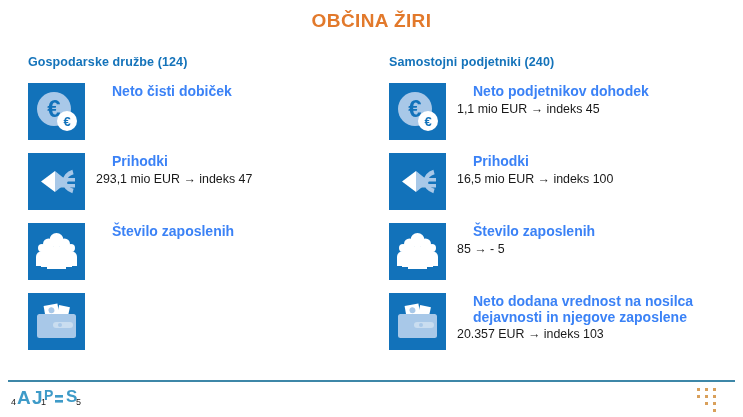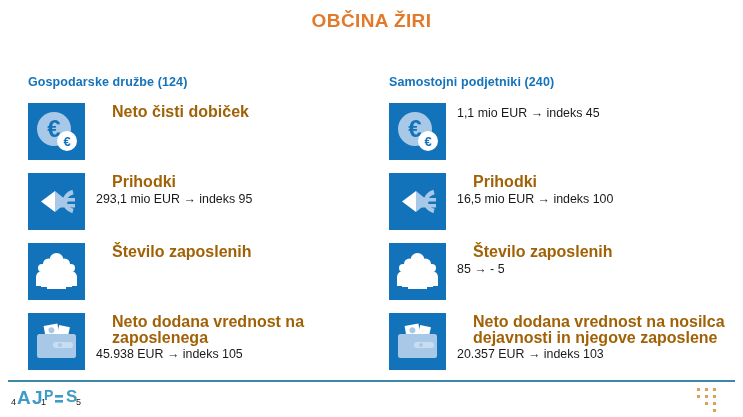--- a/index.html
+++ b/index.html
@@ -31,21 +31,21 @@
   }
 
   
   .columns {
     position: absolute;
     top: 55px;
     left: 0;
     width: 743px;
     display: flex;
   }
-  .column { width: 371.5px; padding-left: 28px; margin-top: 20px; }
+  .column { width: 371.5px; padding-left: 28px; }
   .column.right { padding-left: 389px; margin-left: -371.5px; width: 743px; }
 
   .col-head {
     font-size: 12.5px;
     font-weight: bold;
     color: #1473BA;
     margin-bottom: 14px;
     letter-spacing: 0.1px;
   }
 
@@ -53,23 +53,23 @@
     display: flex;
     align-items: flex-start;
     margin-bottom: 13px;
     height: 57px;
   }
   .item .texts {
     padding-left: 11px;
     padding-top: 1px;
   }
   .item-label {
-    font-size: 16px;
+    font-size: 14px;
     font-weight: bold;
-    color: #a16207;
+    color: #3b82f6;
     line-height: 15.5px;
     white-space: pre-line;
     padding-left: 16px;
   }
   .item-value {
     font-size: 12.4px;
     font-weight: normal;
     color: #1a1a1a;
     line-height: 16px;
     margin-top: 1px;
@@ -141,21 +141,21 @@
           <svg width="57" height="57" viewBox="0 0 57 57">
             <path d="M27 18 L27 39 L13 28.5 Z" fill="#FFFFFF"></path>
             <path d="M27 18 L27 39 L40 28.5 Z" fill="#A8C8E8"></path>
             <path d="M45 19 a12 10 0 0 0 0 19" stroke="#A8C8E8" stroke-width="4.5" fill="none"></path>
             <rect x="31" y="25" width="16" height="3.5" fill="#A8C8E8"></rect>
             <rect x="31" y="31" width="16" height="3.5" fill="#A8C8E8"></rect>
           </svg>
         </span>
         <div class="texts">
           <div class="item-label">Prihodki</div>
-          <div class="item-value">293,1 mio EUR → indeks 95</div>
+          <div class="item-value">293,1 mio EUR → indeks 47</div>
         </div>
       </div>
 
       <div class="item">
         <span class="icon-tile">
           <svg width="57" height="57" viewBox="0 0 57 57">
             <circle cx="14" cy="25" r="4" fill="#FFFFFF"></circle>
             <path d="M8 43 v-9 a6 6 0 0 1 12 0 v9 z" fill="#FFFFFF"></path>
             <circle cx="43" cy="25" r="4" fill="#FFFFFF"></circle>
             <path d="M37 43 v-9 a6 6 0 0 1 12 0 v9 z" fill="#FFFFFF"></path>
@@ -178,40 +178,37 @@
             <g transform="rotate(-10 28 20)">
               <rect x="17" y="11" width="14" height="11" fill="#FFFFFF"></rect>
               <circle cx="24" cy="16.5" r="3" fill="#A8C8E8"></circle>
             </g>
             <rect x="30" y="13" width="11" height="11" fill="#FFFFFF" transform="rotate(12 35 18)"></rect>
             <rect x="9" y="21" width="39" height="24" rx="2.5" fill="#A8C8E8"></rect>
             <rect x="25" y="29" width="20" height="6" rx="3" fill="#C9DDF0"></rect>
             <circle cx="32" cy="32" r="2" fill="#A8C8E8"></circle>
           </svg>
         </span>
-        <div class="texts">
-          <div class="item-label">Neto dodana vrednost na zaposlenega</div>
-          <div class="item-value">45.938 EUR → indeks 105</div>
-        </div>
       </div>
     </div>
 
     <div class="column right">
       <div class="col-head">Samostojni podjetniki (240)</div>
 
       <div class="item">
         <span class="icon-tile">
           <svg width="57" height="57" viewBox="0 0 57 57">
             <circle cx="26" cy="26" r="17" fill="#A8C8E8"></circle>
             <text x="26" y="34" font-family="Liberation Sans, sans-serif" font-size="24" font-weight="bold" fill="#1272BA" text-anchor="middle">€</text>
             <circle cx="39" cy="38" r="10" fill="#FFFFFF"></circle>
             <text x="39" y="43" font-family="Liberation Sans, sans-serif" font-size="13" font-weight="bold" fill="#1272BA" text-anchor="middle">€</text>
           </svg>
         </span>
         <div class="texts">
+          <div class="item-label">Neto podjetnikov dohodek</div>
           <div class="item-value">1,1 mio EUR → indeks 45</div>
         </div>
       </div>
 
       <div class="item">
         <span class="icon-tile">
           <svg width="57" height="57" viewBox="0 0 57 57">
             <path d="M27 18 L27 39 L13 28.5 Z" fill="#FFFFFF"></path>
             <path d="M27 18 L27 39 L40 28.5 Z" fill="#A8C8E8"></path>
             <path d="M45 19 a12 10 0 0 0 0 19" stroke="#A8C8E8" stroke-width="4.5" fill="none"></path>

